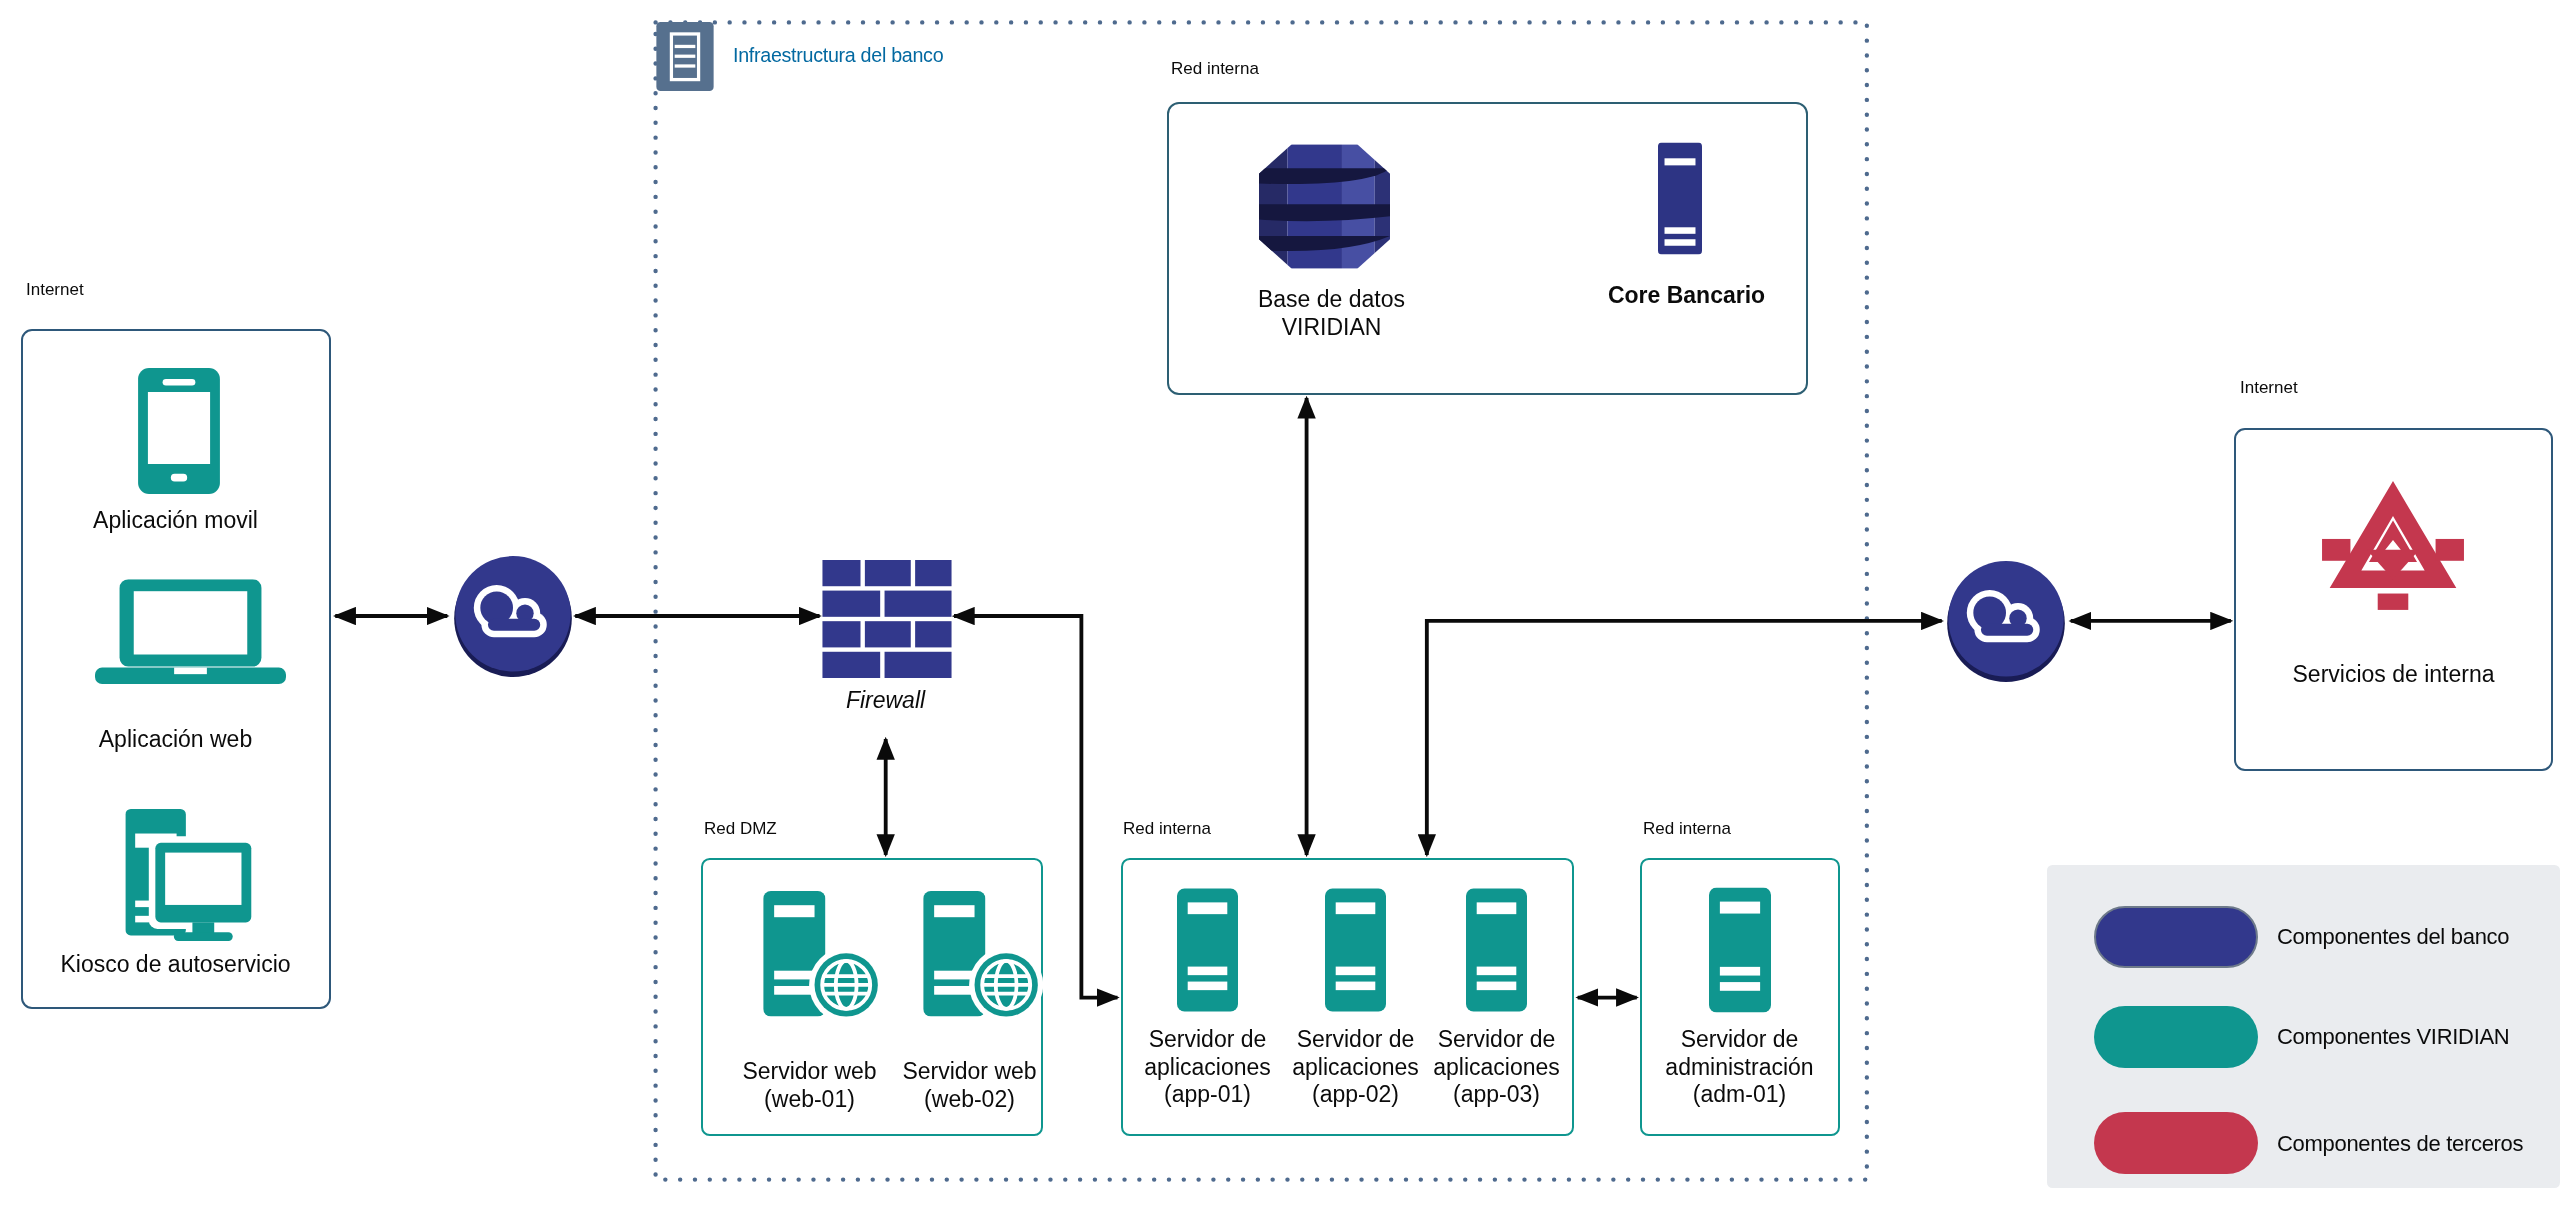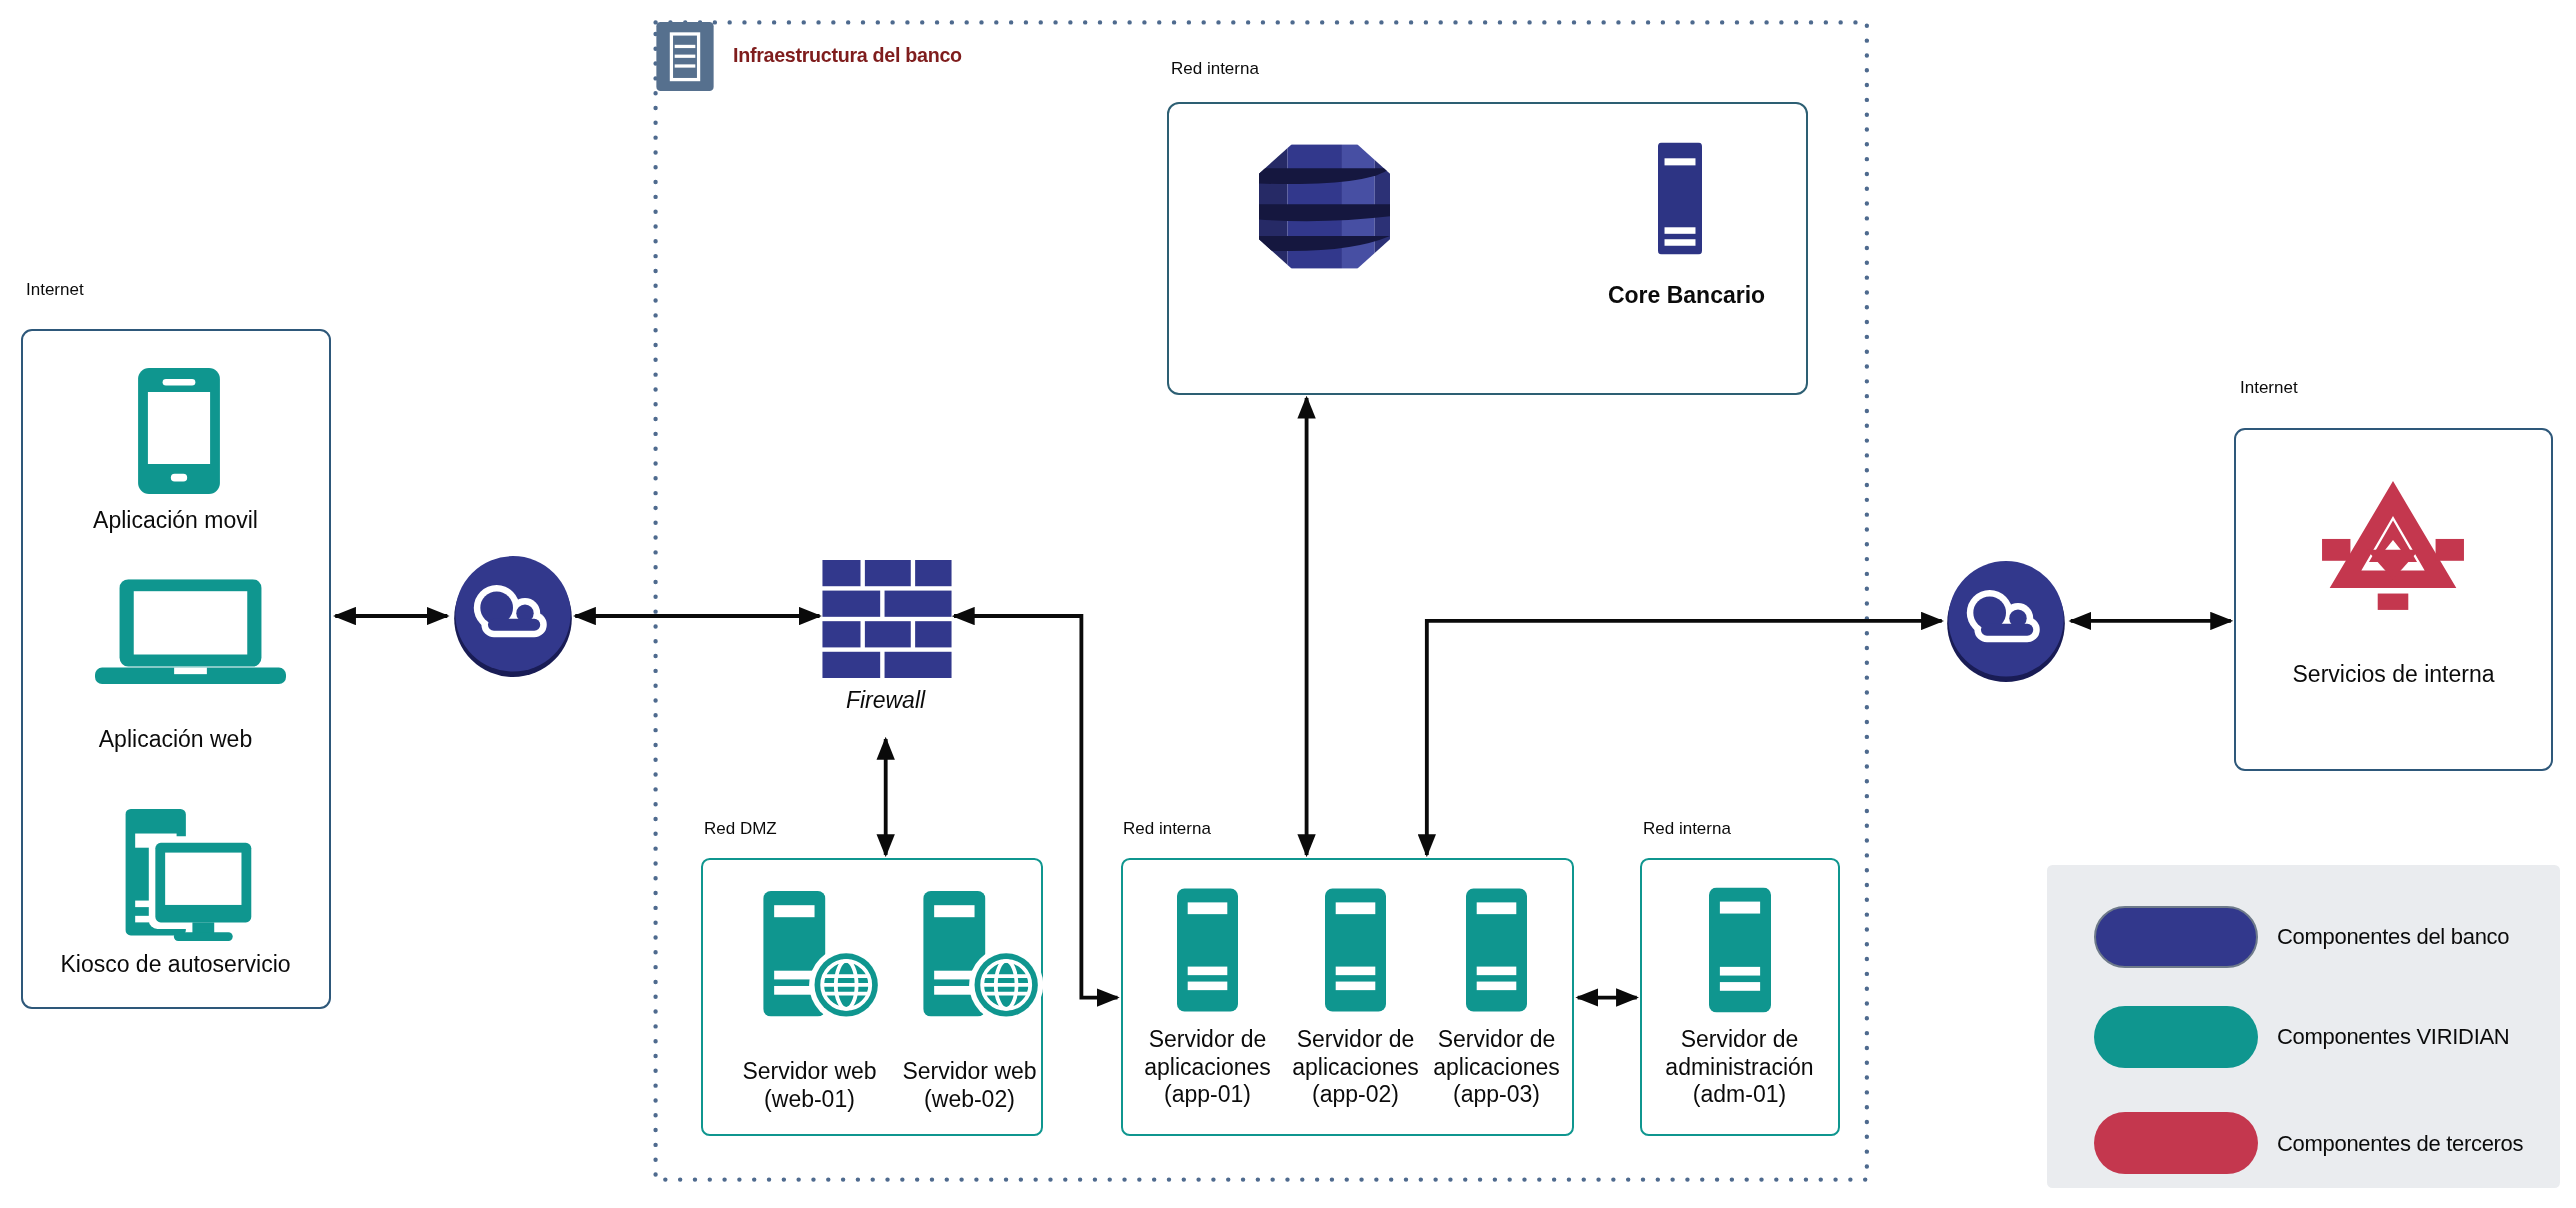--- a/index.html
+++ b/index.html
@@ -5,21 +5,21 @@
   html,body{margin:0;padding:0;background:#fff;}
   #canvas{position:relative;width:2576px;height:1208px;background:#ffffff;overflow:hidden;
           font-family:"Liberation Sans", sans-serif;color:#0b0b0b;}
   .box{position:absolute;background:#fff;box-sizing:border-box;z-index:1;}
   .box.slate{border:2.2px solid #2E587A;border-radius:11px;}
   .box.steel{border:2.2px solid #2D5F73;border-radius:12px;}
   .box.teal{border:2.2px solid #0F968F;border-radius:8.7px;}
   .lbl{position:absolute;font-size:23px;line-height:1.2;white-space:pre-line;z-index:7;}
   .ctr{text-align:center;width:273px;}
   .zone-title{position:absolute;font-size:17px;z-index:7;}
-  .infra-title{position:absolute;font-size:19.7px;font-weight:700;color:#7f1d1d;z-index:7;letter-spacing:-0.3px;}
+  .infra-title{position:absolute;font-size:19.7px;font-weight:400;color:#0369a1;z-index:7;letter-spacing:-0.3px;}
   .icon{position:absolute;z-index:6;}
   .overlay{position:absolute;left:0;top:0;z-index:4;pointer-events:none;}
   #legend-panel{position:absolute;left:2047px;top:865px;width:513px;height:323px;background:#EAECEF;border-radius:5.5px;z-index:2;}
   .pill{position:absolute;width:164px;height:62px;border-radius:31px;z-index:3;box-sizing:border-box;}
   .leglbl{position:absolute;font-size:22px;font-weight:400;z-index:7;letter-spacing:-0.3px;}
   .arrow{stroke:#0A0A0A;stroke-width:7;fill:none;}
 </style>
 </head>
 <body>
 
@@ -220,20 +220,22 @@
   <div class="zone-title" style="left:1171px;top:59px;">Red interna</div>
   <div class="zone-title" style="left:704px;top:819px;">Red DMZ</div>
   <div class="zone-title" style="left:1123px;top:819px;">Red interna</div>
   <div class="zone-title" style="left:1643px;top:819px;">Red interna</div>
   <div class="zone-title" style="left:2240px;top:378px;">Internet</div>
 
   <div class="lbl ctr" style="left:39px;top:507px;text-align:center;">Aplicación movil</div>
   <div class="lbl ctr" style="left:39px;top:726px;">Aplicación web</div>
   <div class="lbl ctr" style="left:39px;top:951px;">Kiosco de autoservicio</div>
   <div class="lbl ctr" style="left:749px;top:687px;font-style:italic;">Firewall</div>
+  <div class="lbl ctr" style="left:1195px;top:286px;">Base de datos
+VIRIDIAN</div>
   <div class="lbl ctr" style="left:1550px;top:282px;font-weight:bold;">Core Bancario</div>
   <div class="lbl ctr" style="left:673px;top:1058px;">Servidor web
 (web-01)</div>
   <div class="lbl ctr" style="left:833px;top:1058px;">Servidor web
 (web-02)</div>
   <div class="lbl ctr" style="left:1071px;top:1026px;">Servidor de
 aplicaciones
 (app-01)</div>
   <div class="lbl ctr" style="left:1219px;top:1026px;">Servidor de
 aplicaciones

